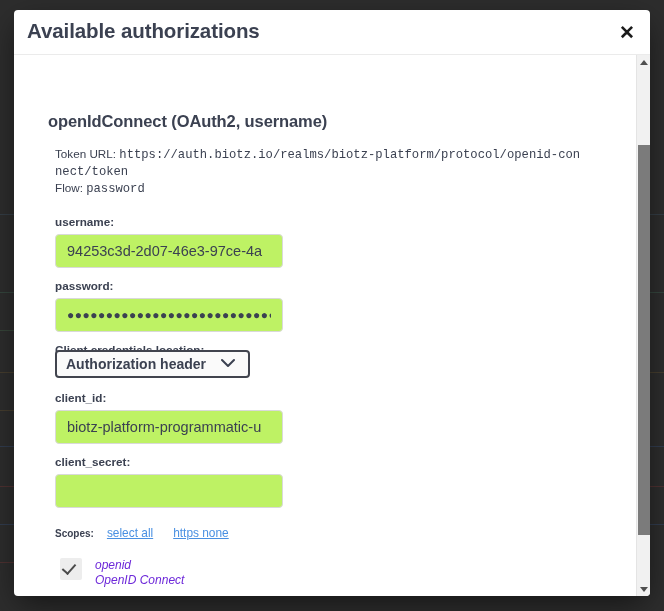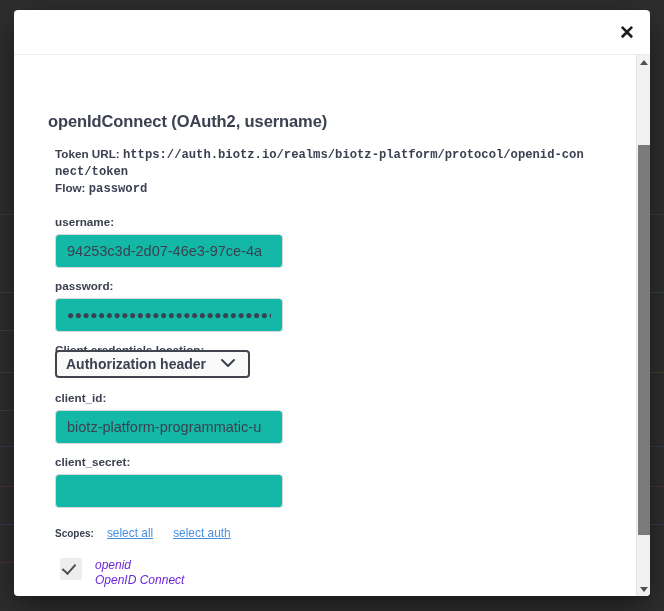--- a/index.html
+++ b/index.html
@@ -105,21 +105,20 @@
     color: #3b4151;
     letter-spacing: -0.1px;
   }
 
   .meta-line {
     position: absolute;
     left: 41px;
     font-size: 11.7px;
     color: #3b4151;
     line-height: 15px;
-    font-weight: bold;
   }
   .meta-url { top: 91px; width: 530px; }
   .meta-flow { top: 125px; }
   .mono {
     font-family: "Liberation Mono", monospace;
     font-size: 12.2px;
     color: #3b4151;
     word-break: break-all;
   }
 
@@ -132,21 +131,21 @@
   }
 
   .txt-input {
     position: absolute;
     left: 41px;
     width: 228px;
     height: 34px;
     box-sizing: border-box;
     border: 1px solid #d9d9d9;
     border-radius: 4px;
-    background: #14b8a6;
+    background: #bef264;
     padding: 0 11px;
     font-size: 14.5px;
     color: #3b4151;
     font-family: "Liberation Sans", sans-serif;
     outline: none;
   }
   .txt-input::placeholder { color: #a7a7a7; }
 
   #cred-location-select {
     position: absolute;
@@ -292,20 +291,21 @@
   <div class="hairline-r" style="top:292px;background:#3b5a4a;"></div>
   <div class="hairline-r" style="top:372px;background:#5a4a30;"></div>
   <div class="hairline-r" style="top:446px;background:#35486a;"></div>
   <div class="hairline-r" style="top:486px;background:#6a3535;"></div>
   <div class="hairline-r" style="top:524px;background:#35486a;"></div>
 </div>
 
 <div id="modal">
 
   <div id="modal-header">
+    <div id="modal-title">Available authorizations</div>
     <button id="close-btn">✕</button>
   </div>
 
   <div id="modal-body">
     <div id="scroll-content">
 
       <div class="scheme-title">openIdConnect (OAuth2, username)</div>
 
       <div class="meta-line meta-url">
         <span>Token URL:</span>
@@ -331,21 +331,21 @@
 
       <div class="field-label" style="top:336px;">client_id:</div>
       <input class="txt-input" style="top: 355px;" id="client-id-input" value="biotz-platform-programmatic-u">
 
       <div class="field-label" style="top:400px;">client_secret:</div>
       <input class="txt-input" style="top: 419px;" id="client-secret-input" value="">
 
       <div id="scopes-row">
         <span id="scopes-label">Scopes:</span>
         <span class="scope-link">select all</span>
-        <span class="scope-link">select auth</span>
+        <span class="scope-link">https none</span>
       </div>
 
       <div id="scope-item">
         <div id="scope-checkbox">
           <div class="tick"></div>
         </div>
         <div id="scope-texts">
           <div>openid</div>
           <div>OpenID Connect</div>
         </div>

